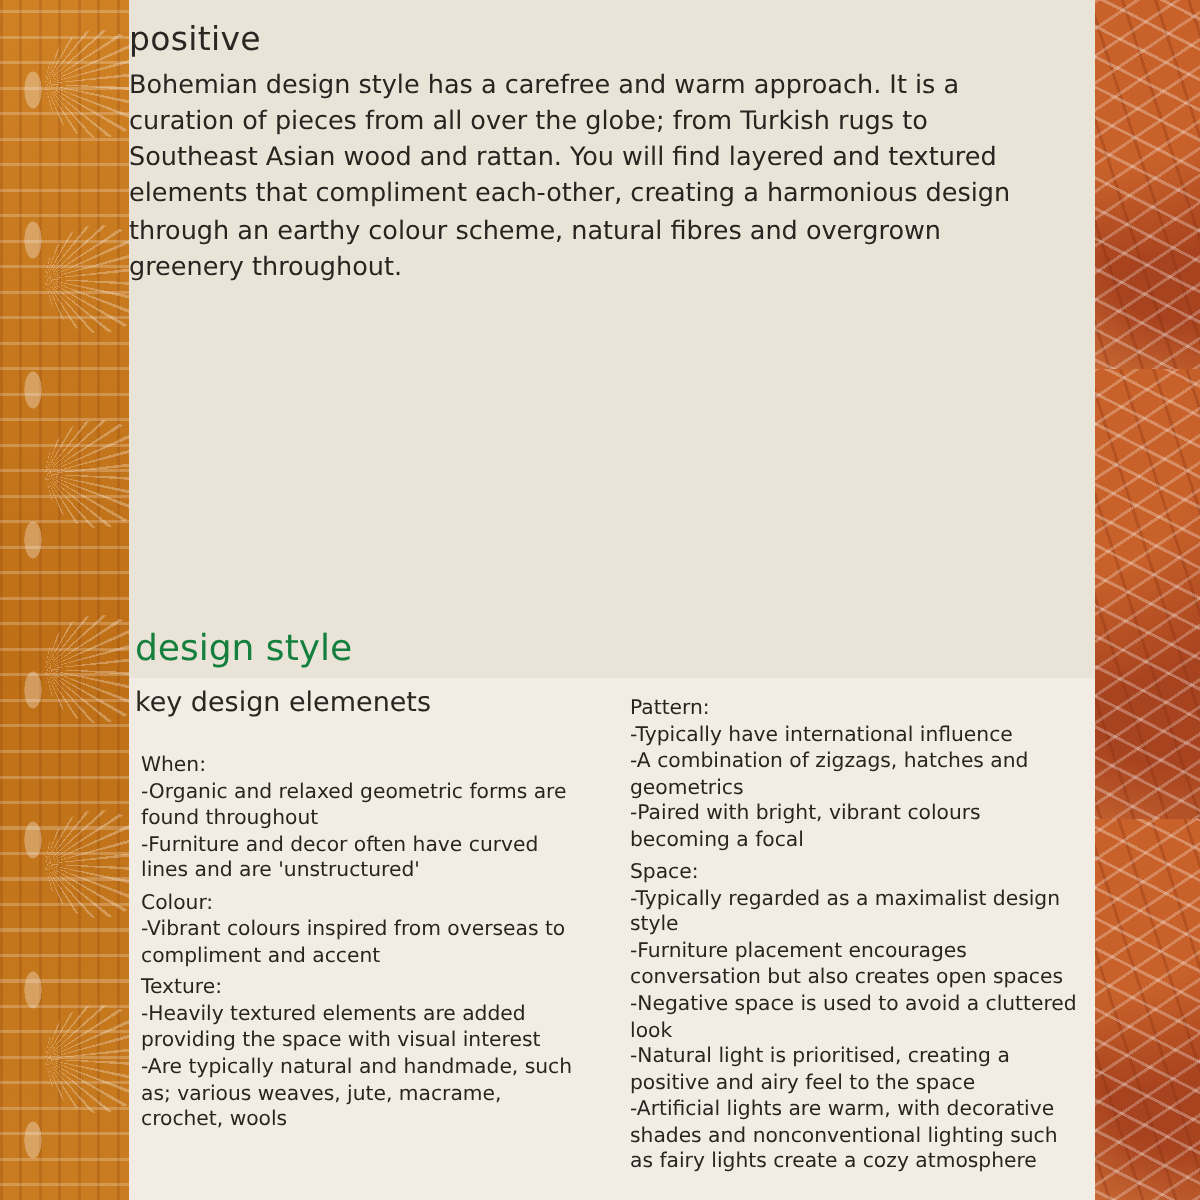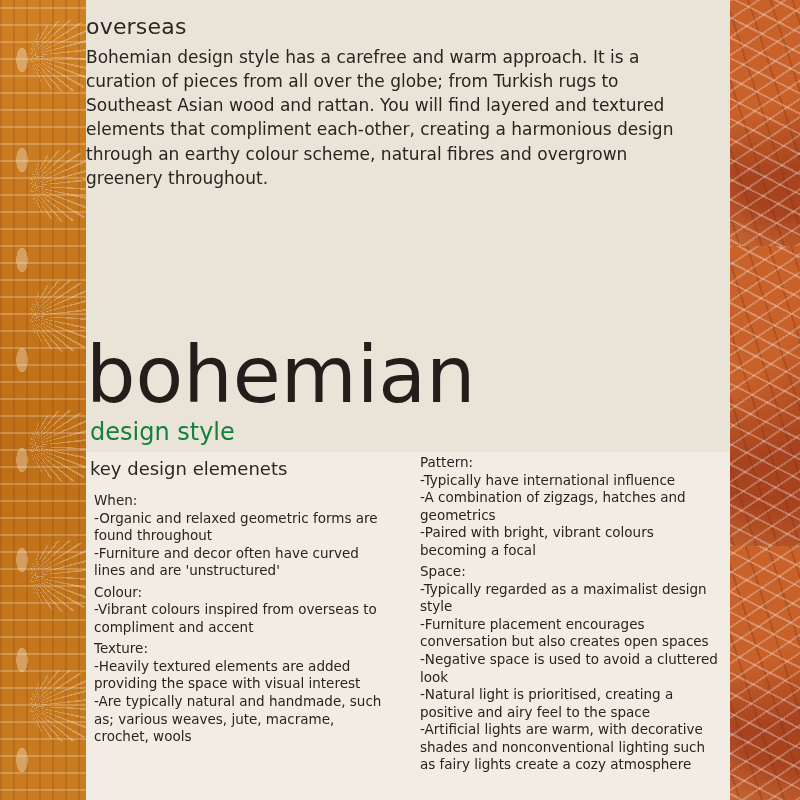--- a/index.html
+++ b/index.html
@@ -167,21 +167,21 @@
     top: 0;
     font-size: 13.5px;
     line-height: 1.30;
     color: #2a2420;
   }
   #col-left  { left: 8px;  width: 296px; padding-top: 38px; }
   #col-right { left: 334px; width: 300px; padding-top: 0px; }
 
   .cat { margin: 4px 0 0 0; }
   .bullet { margin: 0; }
-  .first { margin-top: 2px; }
+  .first { margin-top: 12px; }
 </style>
 </head>
 <body>
 
 <div id="page">
 
   <div class="left-strip">
     <div class="inner"></div>
     <div class="fan" style="top:20px"></div>
     <div class="fan" style="top:150px"></div>
@@ -199,25 +199,24 @@
   </div>
   <div class="mosaic" id="mosaic-bottom">
     <div class="tiles"></div>
   </div>
 
   <div class="content">
     <div class="cream-block"></div>
     <div class="lower-block"></div>
 
     <div class="overview-wrap">
-      <h1 class="overview-title">overseas</h1>
+      <h1 class="overview-title">positive</h1>
       <p class="overview-p">Bohemian design style has a carefree and warm approach.  It is a curation of pieces from all over the globe; from Turkish rugs to Southeast Asian wood and rattan.  You will find layered and textured elements that compliment each-other, creating a harmonious design through an earthy colour scheme, natural fibres and overgrown greenery throughout.</p>
     </div>
 
-    <div class="big-title">bohemian</div>
     <div class="sub-title">design style</div>
 
     <div class="kde-heading">key design elemenets</div>
 
     <div class="cols">
       <div class="col" id="col-left">
         <div class="cat first">When:</div>
         <div class="bullet">-Organic and relaxed geometric forms are found throughout</div>
         <div class="bullet">-Furniture and decor often have curved lines and are 'unstructured'</div>
 

